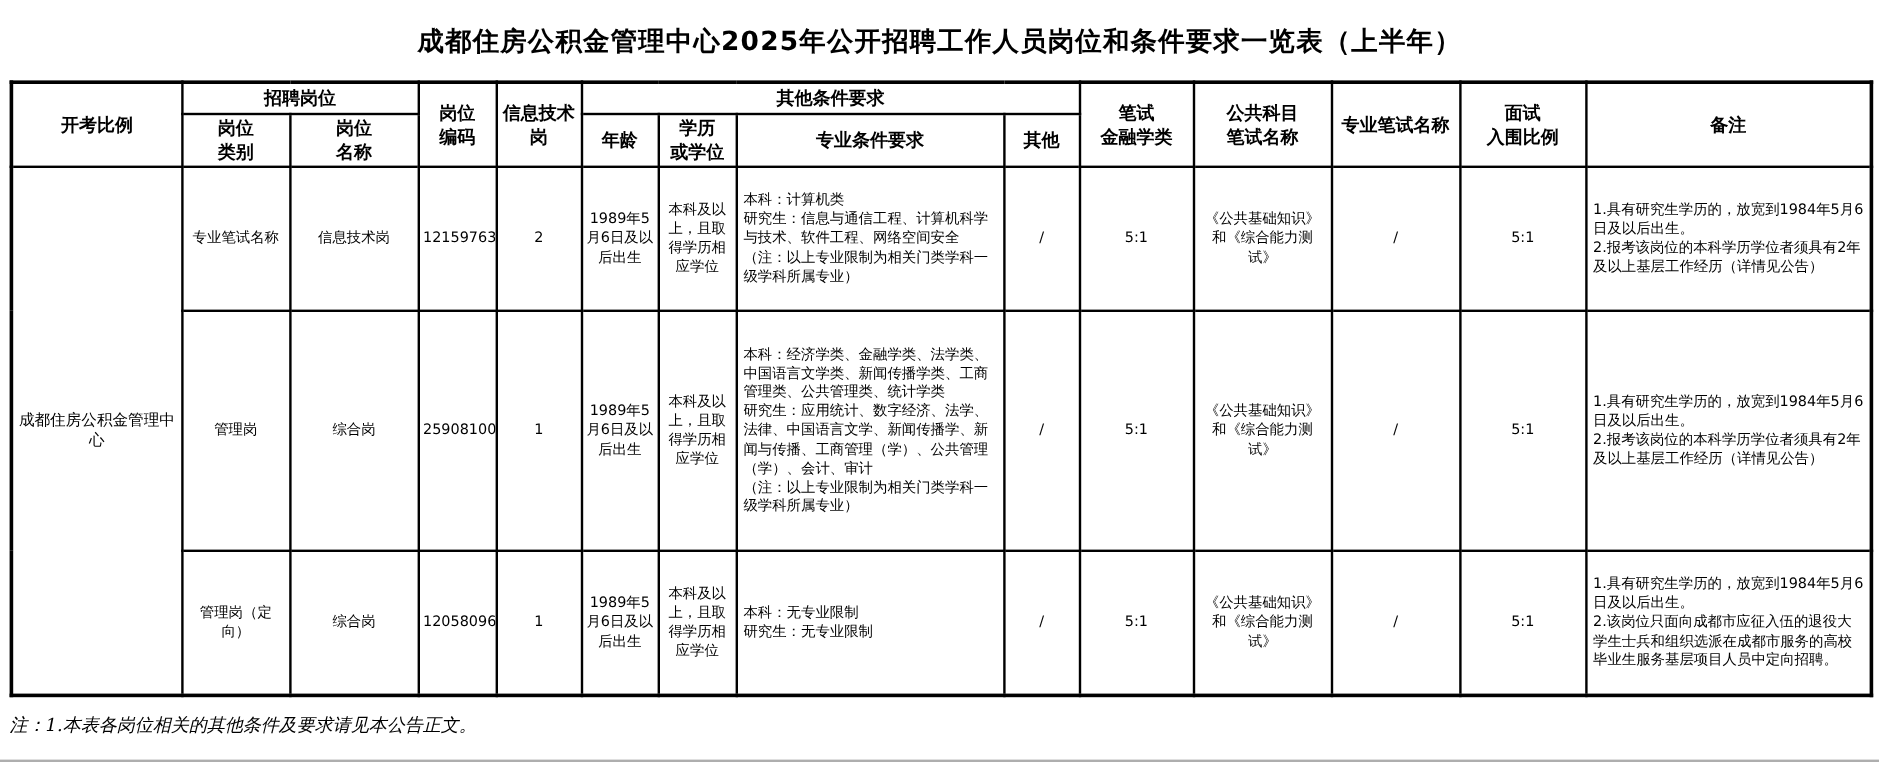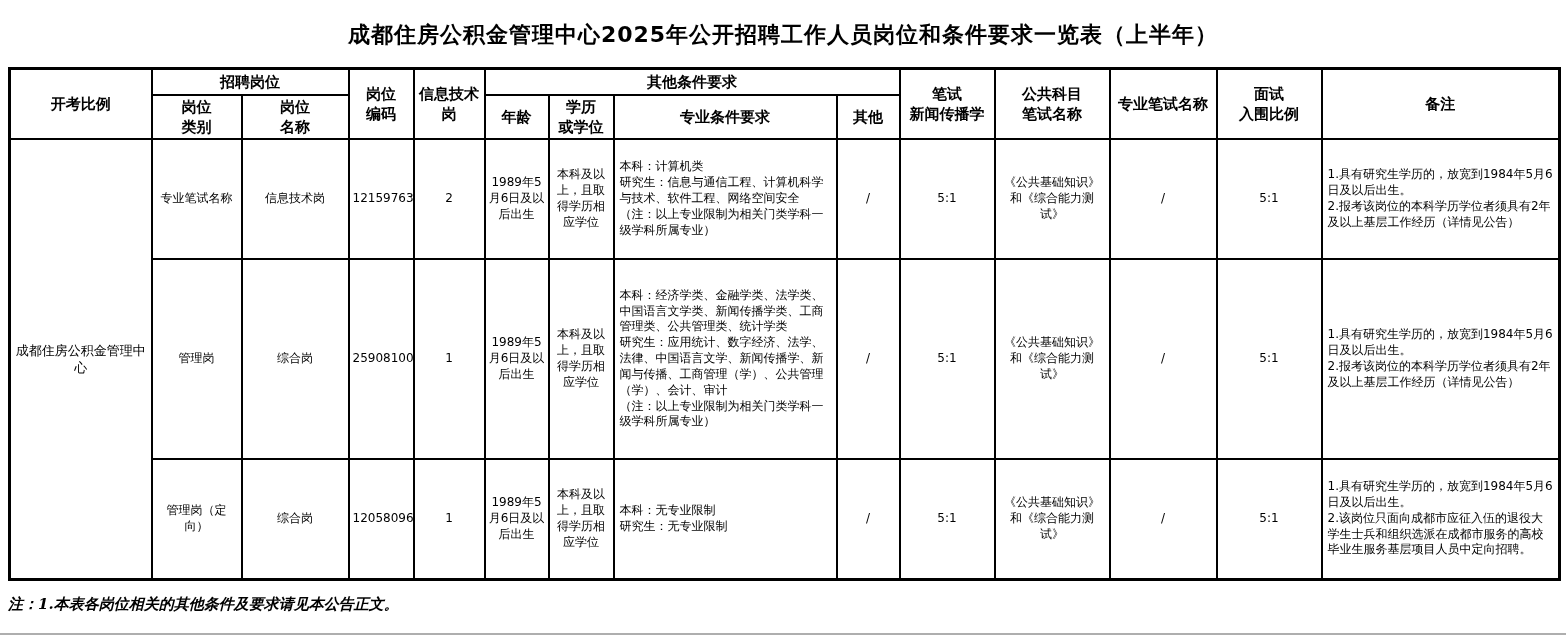--- a/index.html
+++ b/index.html
@@ -50,21 +50,21 @@
   tr.r1 { height: 120px; }
   tr.r2 { height: 200px; }
   tr.r3 { height: 120px; }
   td.left { text-align: left; padding: 2px 5px; }
   td.unit { font-size: 13px; padding: 0; margin-left: 37px; }
   .footnote {
     margin: 14px 0 0 8px;
     font-size: 15px;
     font-family: "DejaVu Serif", serif;
     font-style: italic;
-    font-weight: bold;
+    font-weight: normal;
   }
   .bottom-line {
     position: absolute;
     left: 0;
     right: 0;
     top: 633px;
     height: 2px;
     background: #aeaeae;
   }
 </style>
@@ -94,21 +94,21 @@
     </colgroup>
     <thead>
       <tr class="hr1">
         <th rowspan="2">开考比例</th>
         <th colspan="2">招聘岗位</th>
         <th rowspan="2">岗位
 编码</th>
         <th rowspan="2">信息技术岗</th>
         <th colspan="4">其他条件要求</th>
         <th rowspan="2">笔试
-新闻传播学</th>
+金融学类</th>
         <th rowspan="2">公共科目
 笔试名称</th>
         <th rowspan="2">专业笔试名称</th>
         <th rowspan="2">面试
 入围比例</th>
         <th rowspan="2">备注</th>
       </tr>
       <tr class="hr2">
         <th>岗位
 类别</th>

